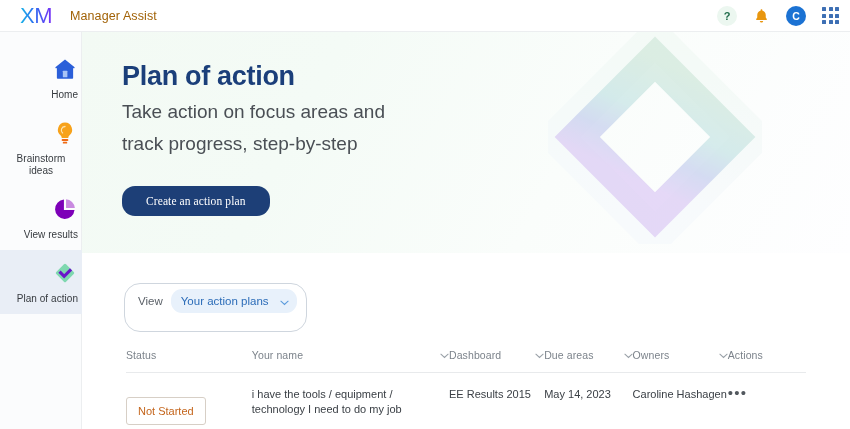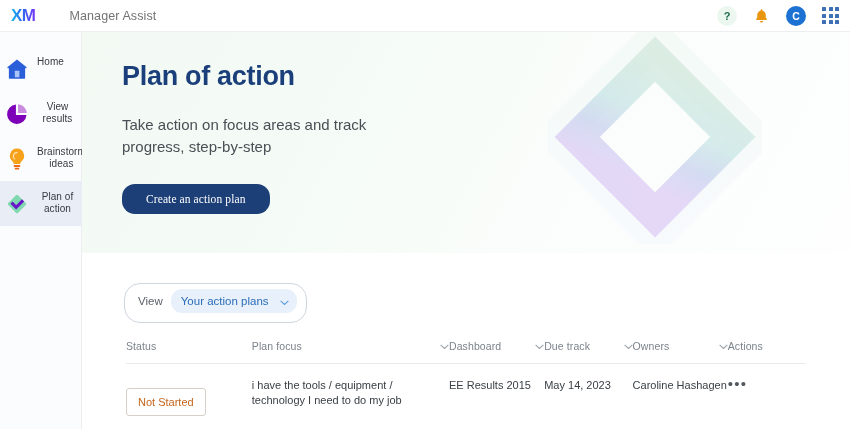--- a/index.html
+++ b/index.html
@@ -12,30 +12,30 @@
 
   
   .topbar {
     position: absolute; top: 0; left: 0;
     width: 850px; height: 32px;
     background: #ffffff;
     border-bottom: 1px solid #eceef0;
     display: flex; align-items: center;
   }
   .brand-logo {
-    margin-left: 11px;
-    font-size: 17px; font-weight: bold; letter-spacing: -0.5px;
+    margin-left: 20px;
+    font-size: 22px; font-weight: normal; letter-spacing: -0.5px;
     background: linear-gradient(90deg, #18b6e8 0%, #2b6cf0 45%, #7b2ff7 100%);
     -webkit-background-clip: text; background-clip: text;
     -webkit-text-fill-color: transparent; color: transparent;
     line-height: 1;
   }
   .brand-title {
-    margin-left: 34px;
-    font-size: 12.5px; color: #737373; letter-spacing: .1px;
+    margin-left: 18px;
+    font-size: 12.5px; color: #a16207; letter-spacing: .1px;
   }
   .topbar-right {
     margin-left: auto; margin-right: 11px;
     display: flex; align-items: center; gap: 16px;
   }
   .help-btn {
     width: 20px; height: 20px; border-radius: 50%;
     background: #ecf7f0;
     display: flex; align-items: center; justify-content: center;
     font-size: 11px; font-weight: bold; color: #1f6b4a;
@@ -56,21 +56,21 @@
   
   .sidebar {
     position: absolute; top: 32px; left: 0;
     width: 82px; height: 397px;
     background: #fbfcfd;
     border-right: 1px solid #eceef0;
     padding-top: 14px;
   }
   .nav-item {
     width: 82px; padding: 10px 4px 9px;
-    display: flex; flex-direction: row; align-items: flex-start; gap: 7px;
+    display: flex; flex-direction: column; align-items: flex-end; gap: 7px;
   }
   .nav-item.active { background: #e9eef6; }
   .nav-label {
     font-size: 10px; color: #363a3f; text-align: center;
     line-height: 12px; letter-spacing: .05px;
   }
   .nav-icon { width: 26px; height: 26px; display: block; }
 
   
   .main {
@@ -89,37 +89,37 @@
     position: absolute; right: 88px; top: -2px;
     width: 214px; height: 214px;
     opacity: .55;
   }
   .hero-body { position: relative; padding: 28px 0 0 40px; }
   .hero-title {
     font-size: 27px; font-weight: bold; color: #1b3f7a;
     letter-spacing: -.3px; line-height: 32px;
   }
   .hero-sub {
-    margin-top: 22px; font-size: 15px; color: #4a4f55;
-    line-height: 22px; max-width: 300px;
+    margin-top: 4px; font-size: 19px; color: #4a4f55;
+    line-height: 32px; max-width: 300px;
   }
   .cta-btn {
     margin-top: 26px; display: inline-block;
     background: #1d3f77; color: #ffffff;
     font-size: 11.5px; font-family: Liberation Serif, serif;
     padding: 9px 24px; border: none; border-radius: 13px;
     cursor: pointer; letter-spacing: .1px;
   }
 
   
   .filter-row { padding: 30px 0 0 42px; }
   .view-pill {
     display: inline-flex; align-items: center; gap: 8px;
     border: 1px solid #cfd6de; border-radius: 16px;
-    padding: 5px 9px 9px 13px; background: #fff;
+    padding: 5px 9px 18px 13px; background: #fff;
   }
   .view-pill-label { font-size: 11.5px; color: #5b6168; }
   .view-chip {
     display: inline-flex; align-items: center; gap: 11px;
     background: #e8f1fb; border-radius: 11px;
     padding: 3px 8px 3px 10px;
   }
   .view-chip-text { font-size: 11.5px; color: #2b6cb8; }
 
   
@@ -189,37 +189,37 @@
         <path fill="#2b5fd9" d="M12 3.3 3.4 10.2c-.3.2-.4.6-.2.9.2.3.6.4.9.2l.4-.3V20c0 .6.4 1 1 1h13c.6 0 1-.4 1-1v-9l.4.3c.3.2.7.1.9-.2.2-.3.1-.7-.2-.9L12 3.3z"></path>
         <rect x="10" y="13.5" width="4.2" height="6.2" rx=".5" fill="#a9c4f5"></rect>
       </svg>
     </span>
     <span class="nav-label">Home</span>
   </div>
 
   <div class="nav-item">
     <span>
       <svg class="nav-icon" viewBox="0 0 24 24" aria-hidden="true">
-        <path fill="#7d00b8" d="M11 3.2a9 9 0 1 0 9.8 9.8H11V3.2z"></path>
-        <path fill="#c98ae0" d="M13 2.9V11h8.1A9 9 0 0 0 13 2.9z"></path>
-      </svg>
-    </span>
-    <span class="nav-label">View results</span>
-  </div>
-
-  <div class="nav-item">
-    <span>
-      <svg class="nav-icon" viewBox="0 0 24 24" aria-hidden="true">
         <path fill="#f7a21b" d="M12 2.4a6.6 6.6 0 0 0-4 11.8c.6.5.9 1.1.9 1.8v.6h6.2v-.6c0-.7.3-1.3.9-1.8A6.6 6.6 0 0 0 12 2.4z"></path>
         <rect x="8.9" y="17.6" width="6.2" height="1.7" rx=".8" fill="#ef6a15"></rect>
         <rect x="9.9" y="20.1" width="4.2" height="1.6" rx=".8" fill="#ef6a15"></rect>
         <path fill="#fde3b0" d="M12 5.4a4 4 0 0 0-2.6 7c.2.2.6.2.8 0 .2-.2.2-.6 0-.8A2.8 2.8 0 0 1 12 6.6c.4 0 .6-.3.6-.6s-.2-.6-.6-.6z"></path>
       </svg>
     </span>
     <span class="nav-label">Brainstorm ideas</span>
+  </div>
+
+  <div class="nav-item">
+    <span>
+      <svg class="nav-icon" viewBox="0 0 24 24" aria-hidden="true">
+        <path fill="#7d00b8" d="M11 3.2a9 9 0 1 0 9.8 9.8H11V3.2z"></path>
+        <path fill="#c98ae0" d="M13 2.9V11h8.1A9 9 0 0 0 13 2.9z"></path>
+      </svg>
+    </span>
+    <span class="nav-label">View results</span>
   </div>
 
   <div class="nav-item active">
     <span>
       <svg class="nav-icon" viewBox="0 0 24 24" aria-hidden="true">
         <rect x="5.6" y="5.6" width="12.8" height="12.8" rx="1.4" transform="rotate(45 12 12)" fill="#7fd8b0"></rect>
         <path d="M7.9 11.7 11.2 15l5.4-5.4" stroke="#6a15c9" stroke-width="2.8" fill="none" stroke-linecap="square"></path>
       </svg>
     </span>
     <span class="nav-label">Plan of action</span>
@@ -284,41 +284,41 @@
       </colgroup>
       <thead>
         <tr>
           <th>
             <div class="th-inner">
                 <span>Status</span>
               </div>
           </th>
           <th>
             <div class="th-inner">
-              <span>Plan focus</span>
+              <span>Your name</span>
               <span class="chev">
                 <svg width="9" height="6" viewBox="0 0 10 6" aria-hidden="true">
                     <path d="M1 1l4 3.6L9 1" stroke="#9aa1a8" stroke-width="1.2" fill="none" stroke-linecap="round"></path>
                   </svg>
               </span>
             </div>
           </th>
           <th>
             <div class="th-inner">
               <span>Dashboard</span>
               <span class="chev">
                 <svg width="9" height="6" viewBox="0 0 10 6" aria-hidden="true">
                     <path d="M1 1l4 3.6L9 1" stroke="#9aa1a8" stroke-width="1.2" fill="none" stroke-linecap="round"></path>
                   </svg>
               </span>
             </div>
           </th>
           <th>
             <div class="th-inner">
-              <span>Due track</span>
+              <span>Due areas</span>
               <span class="chev">
                 <svg width="9" height="6" viewBox="0 0 10 6" aria-hidden="true">
                     <path d="M1 1l4 3.6L9 1" stroke="#9aa1a8" stroke-width="1.2" fill="none" stroke-linecap="round"></path>
                   </svg>
               </span>
             </div>
           </th>
           <th>
             <div class="th-inner">
               <span>Owners</span>

